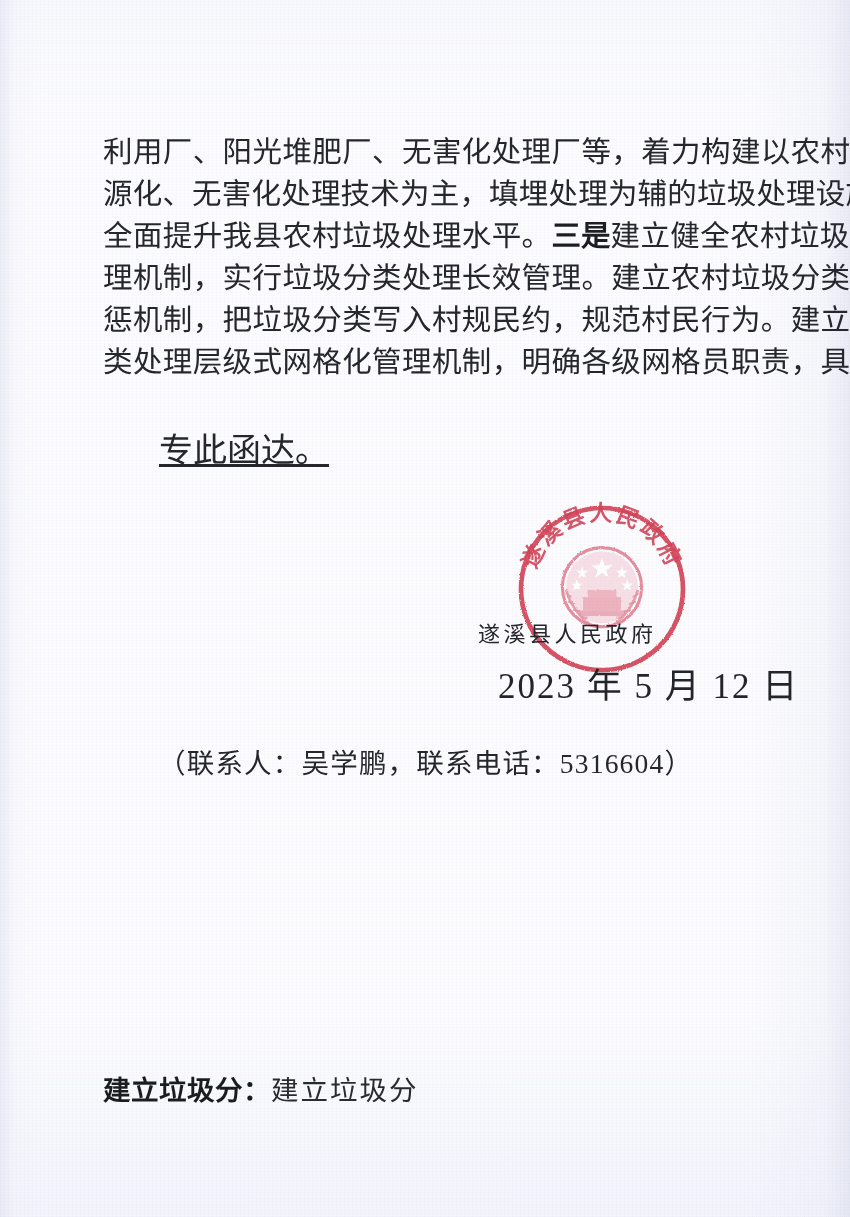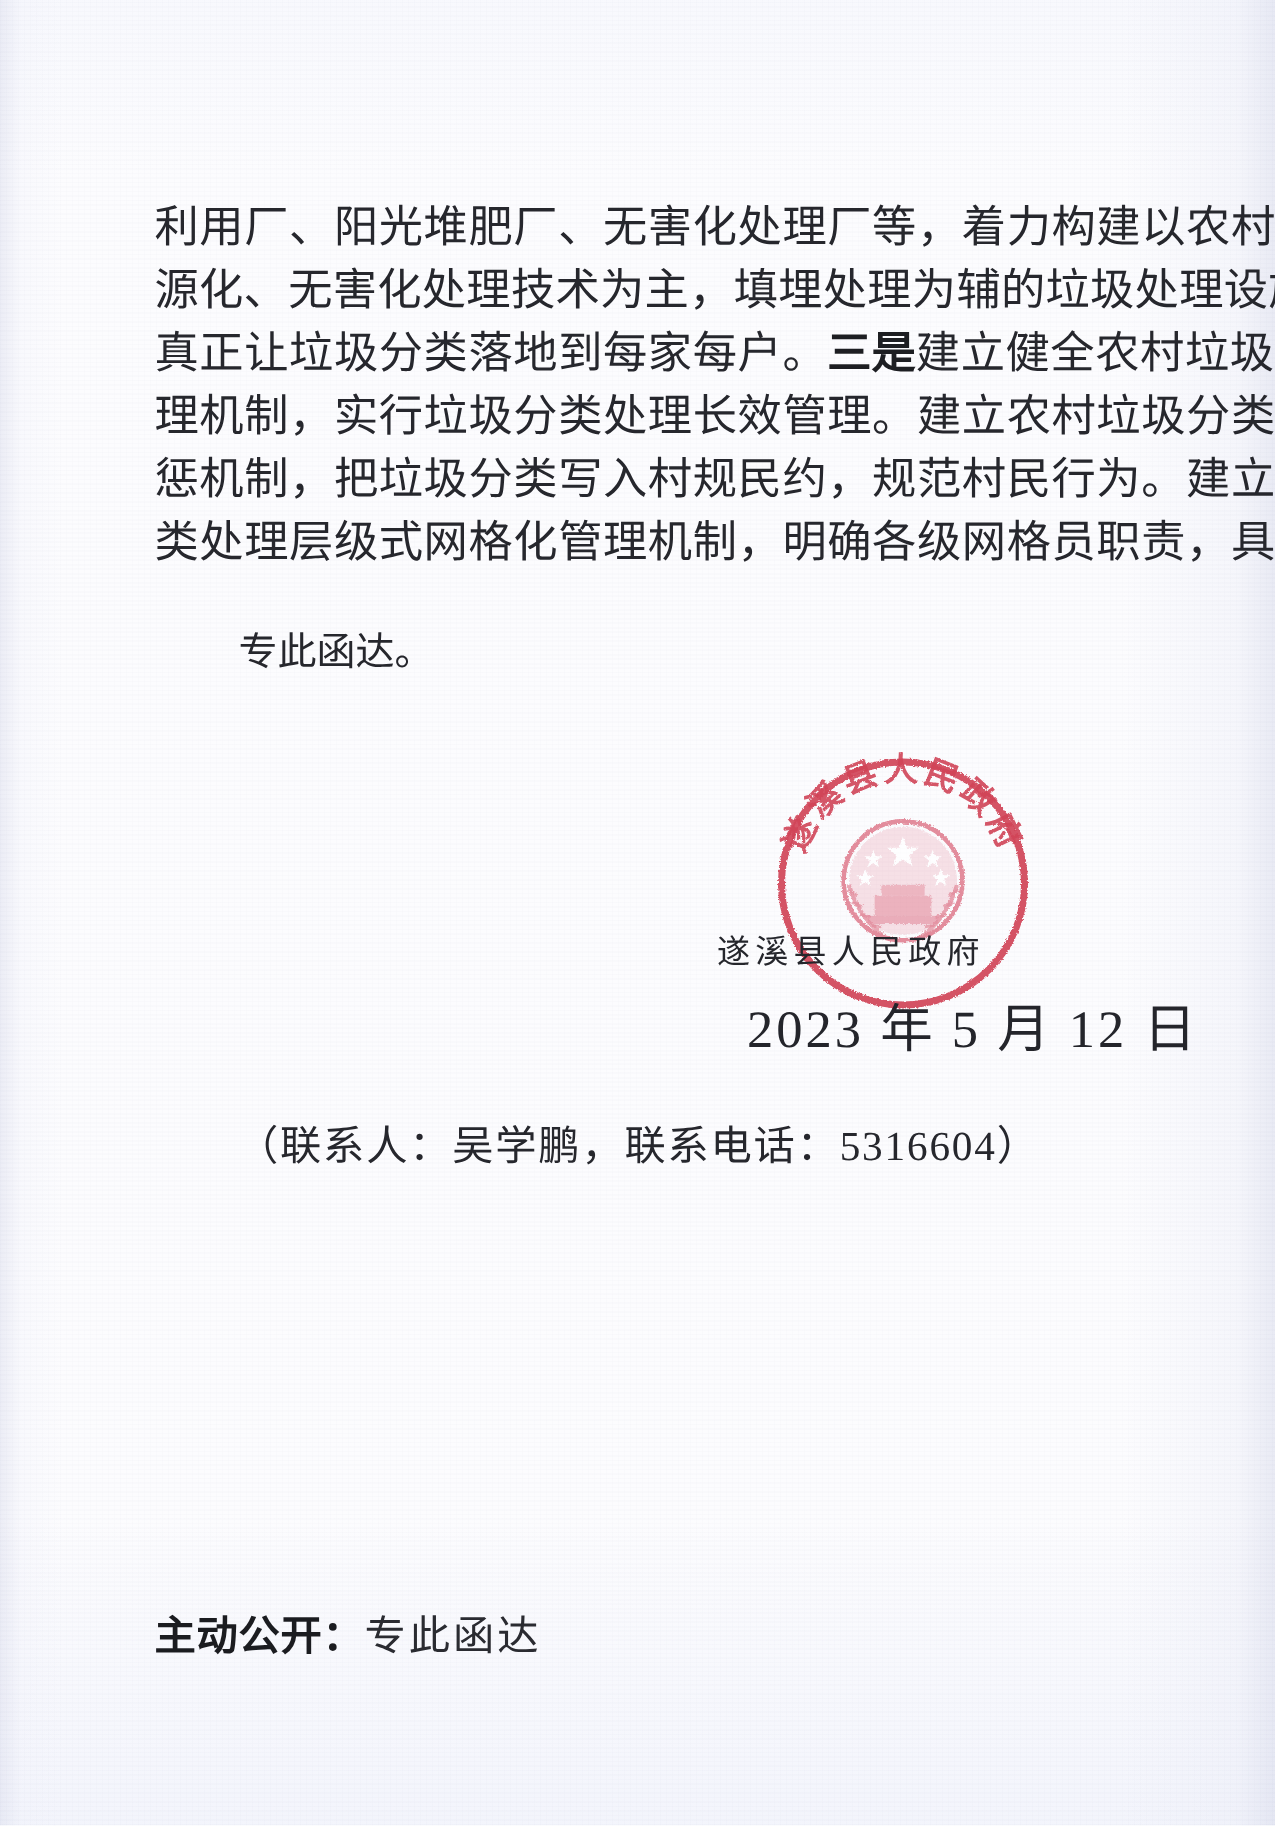--- a/index.html
+++ b/index.html
@@ -89,25 +89,26 @@
   }
 
   .indent-2 {
     padding-left: 56px;
   }
 
   
   .closing {
     position: absolute;
     left: 103px;
-    top: 414px;
-    font-size: 26px;
+    top: 430px;
+    font-size: 34px;
     line-height: 42px;
     color: #26272d;
     white-space: pre;
+    text-decoration: underline;
   }
 
   
   .seal {
     position: absolute;
     left: 512px;
     top: 499px;
     width: 180px;
     height: 180px;
     z-index: 3;
@@ -180,21 +181,21 @@
 </style>
 </head>
 <body>
 
 <div class="page">
   <div class="content">
 
     <div class="body-block">
       <div class="body-line">利用厂、阳光堆肥厂、无害化处理厂等，着力构建以农村垃圾资</div>
       <div class="body-line justify-wide">源化、无害化处理技术为主，填埋处理为辅的垃圾处理设施架构，</div>
-      <div class="body-line"><span>真正让垃圾分类落地到每家每户。</span><span class="emph">三是</span><span>建立健全农村垃圾分类处</span></div>
+      <div class="body-line"><span>全面提升我县农村垃圾处理水平。</span><span class="emph">三是</span><span>建立健全农村垃圾分类处</span></div>
       <div class="body-line">理机制，实行垃圾分类处理长效管理。建立农村垃圾分类处理奖</div>
       <div class="body-line">惩机制，把垃圾分类写入村规民约，规范村民行为。建立垃圾分</div>
       <div class="body-line">类处理层级式网格化管理机制，明确各级网格员职责，具体负责</div>
     </div>
 
     <div class="closing indent-2">专此函达。</div>
 
     <div class="seal">
       <svg viewBox="0 0 200 200" xmlns="http://www.w3.org/2000/svg" aria-hidden="true">
         <defs>
@@ -243,16 +244,16 @@
           </g>
         </g>
       </svg>
     </div>
 
     <div class="signature">遂溪县人民政府</div>
     <div class="sign-date">2023 年 5 月 12 日</div>
 
     <div class="contact">（联系人：吴学鹏，联系电话：5316604）</div>
 
-    <div class="disclosure"><span class="label">主动公开：</span><span class="value">专此函达</span></div>
+    <div class="disclosure"><span class="label">建立垃圾分：</span><span class="value">建立垃圾分</span></div>
 
   </div>
 </div>
 
 </body></html>

